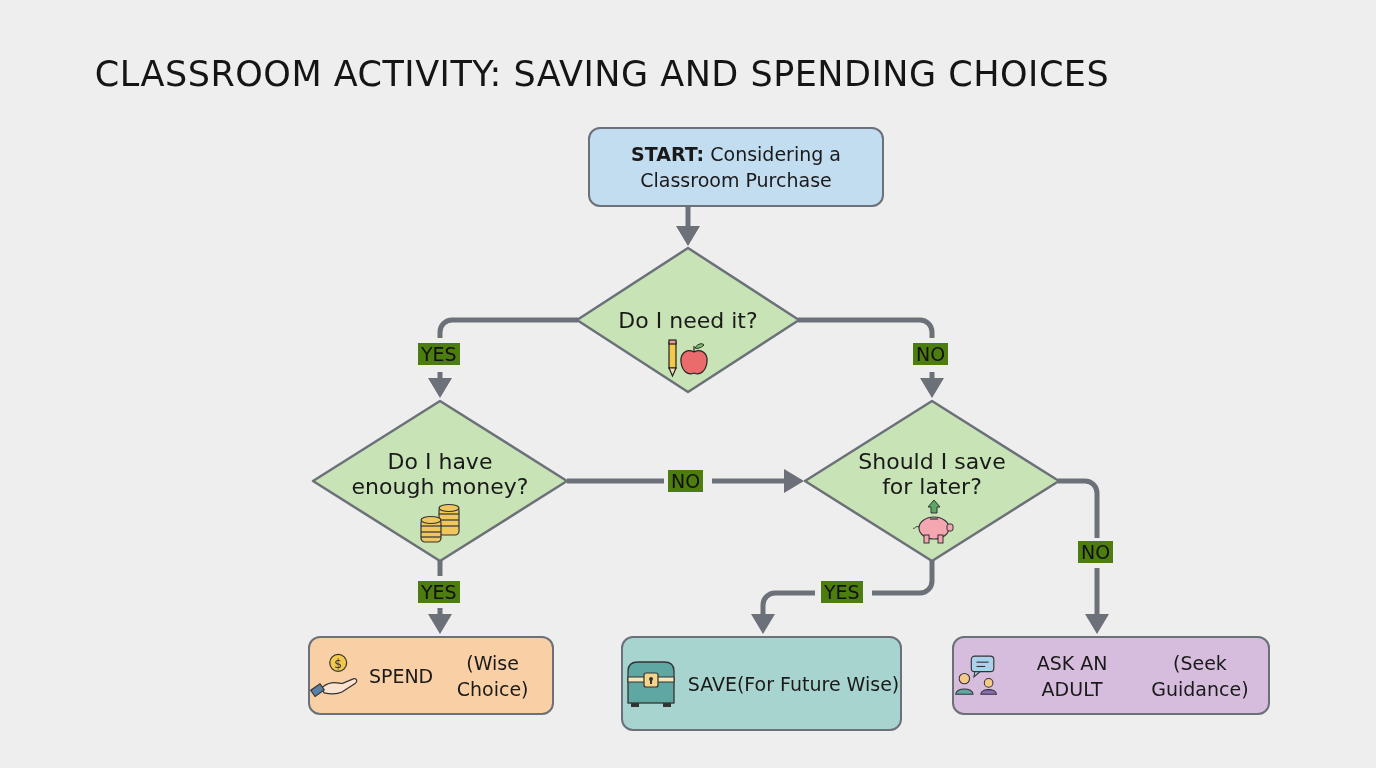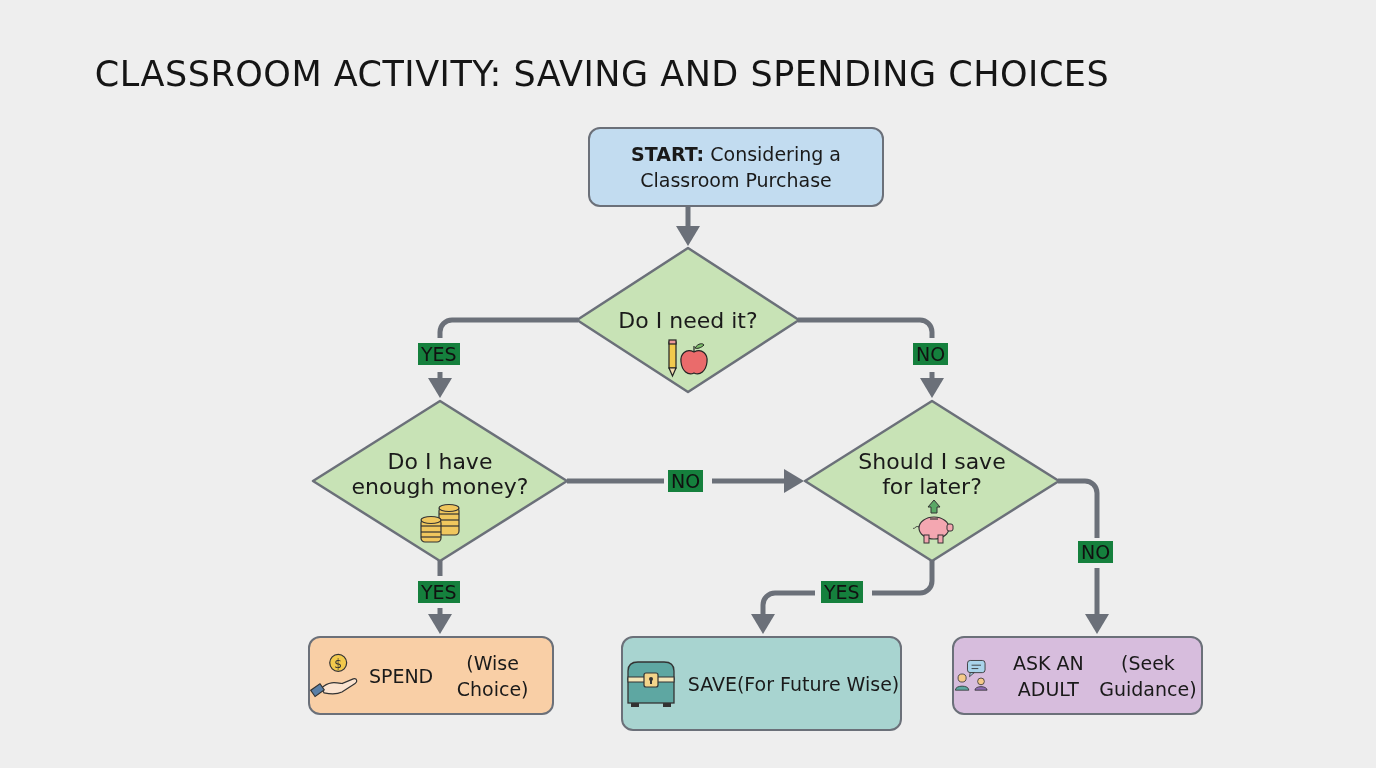--- a/index.html
+++ b/index.html
@@ -19,29 +19,29 @@
     .node {
       position: absolute; box-sizing: border-box;
       border: 2.5px solid #6b7079; border-radius: 12px;
       display: flex; align-items: center; justify-content: center;
       text-align: center; font-size: 19px; line-height: 26px;
     }
     .start { left: 540px; top: 127px; width: 296px; height: 80px; background: #c2dcf0; margin-left: 48px; }
     .start b { font-weight: bold; }
     .spend { left: 308px; top: 636px; width: 246px; height: 79px; background: #f9cfa6; }
     .save  { left: 621px; top: 636px; width: 281px; height: 95px; background: #a8d4d0; }
-    .ask   { left: 952px; top: 636px; width: 251px; height: 79px; background: #d7bddd; }
+    .ask   { left: 952px; top: 636px; width: 318px; height: 79px; background: #d7bddd; }
     .box-inner { display: flex; align-items: center; gap: 10px; }
     .box-text { display: flex; flex-direction: row; align-items: center; }
     .dlabel {
       position: absolute; text-align: center; font-size: 22px; line-height: 25px;
       color: #1a1a1a;
     }
     .elabel {
-      position: absolute; font-size: 19px; color: #111; background: #15803d;
+      position: absolute; font-size: 19px; color: #111; background: #4d7c0f;
       padding: 0 3px; line-height: 22px;
     }
     .icon { position: absolute; }
   </style>
 </head>
 <body>
 
 <div class="title">CLASSROOM ACTIVITY: SAVING AND SPENDING CHOICES</div>
 
 <svg class="wires" width="1376" height="768">

